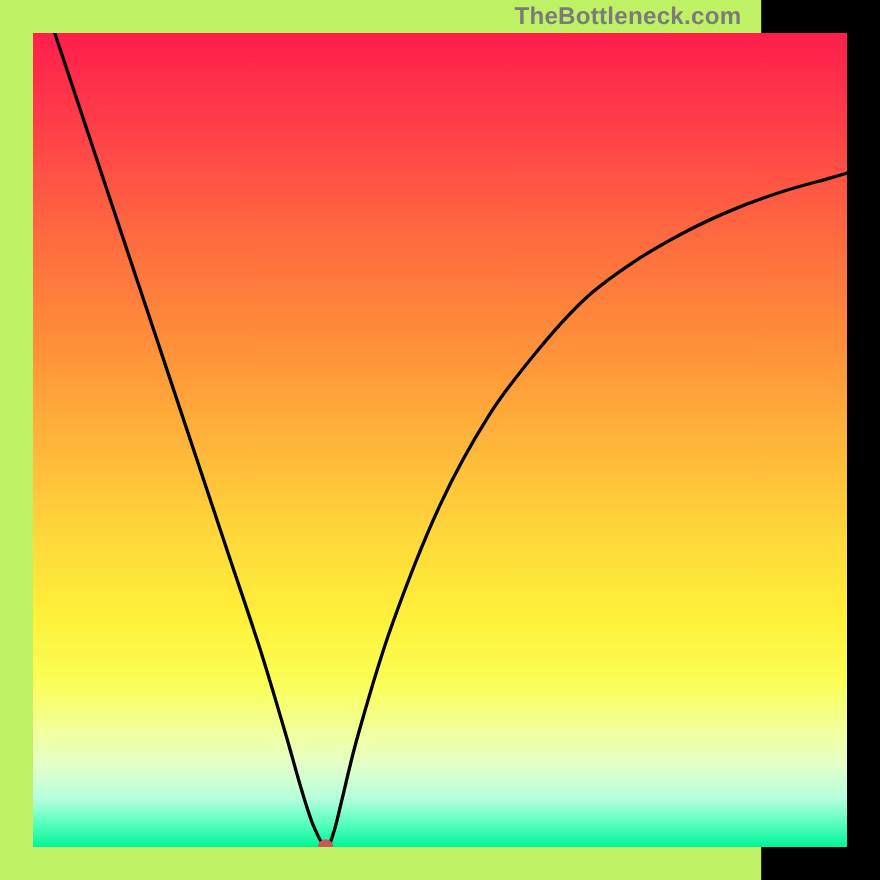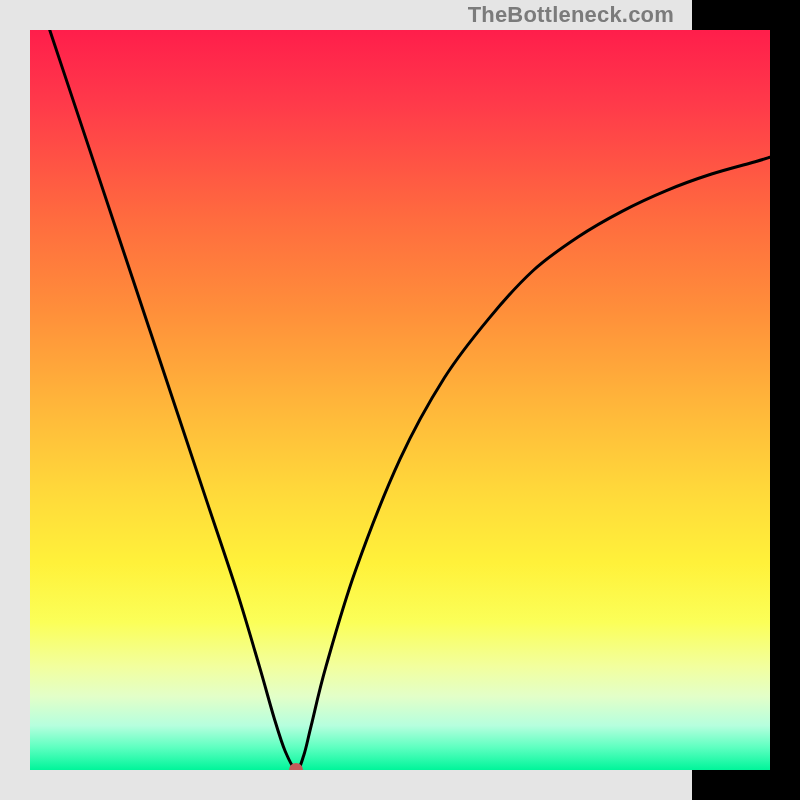--- a/index.html
+++ b/index.html
@@ -7,21 +7,21 @@
     padding: 0;
     width: 800px;
     height: 800px;
     background: #000;
     font-family: Arial, Helvetica, sans-serif;
   }
   .frame {
     position: relative;
     width: 692px;
     height: 800px;
-    background: #e5e5e5;
+    background: #bef264;
   }
   .watermark {
     position: absolute;
     top: 2px;
     right: 18px;
     color: #7b7b7b;
     font-size: 22px;
     font-weight: 600;
     letter-spacing: 0.2px;
     z-index: 5;

